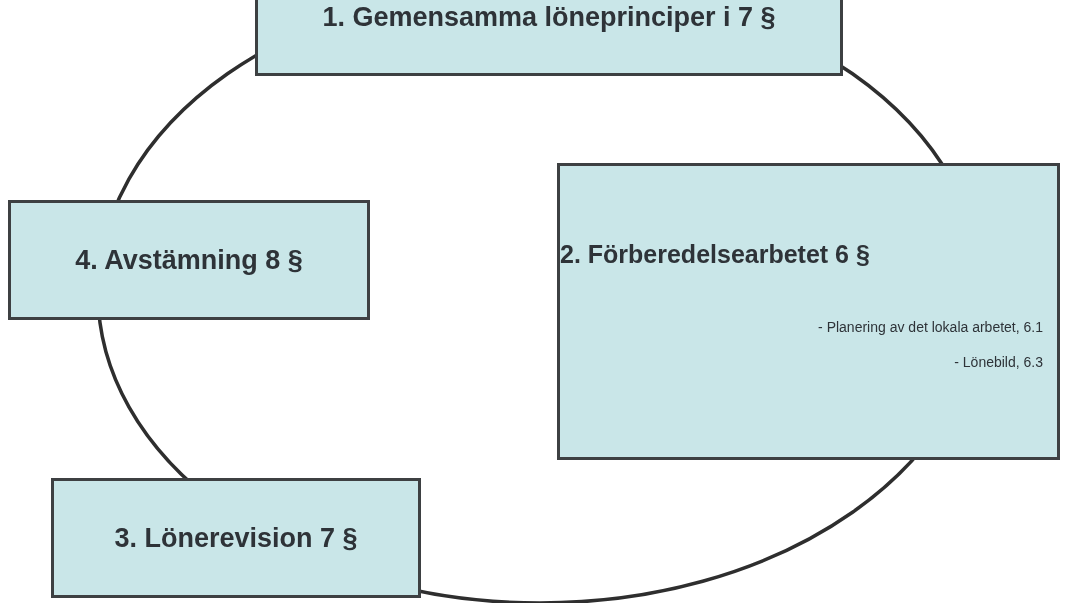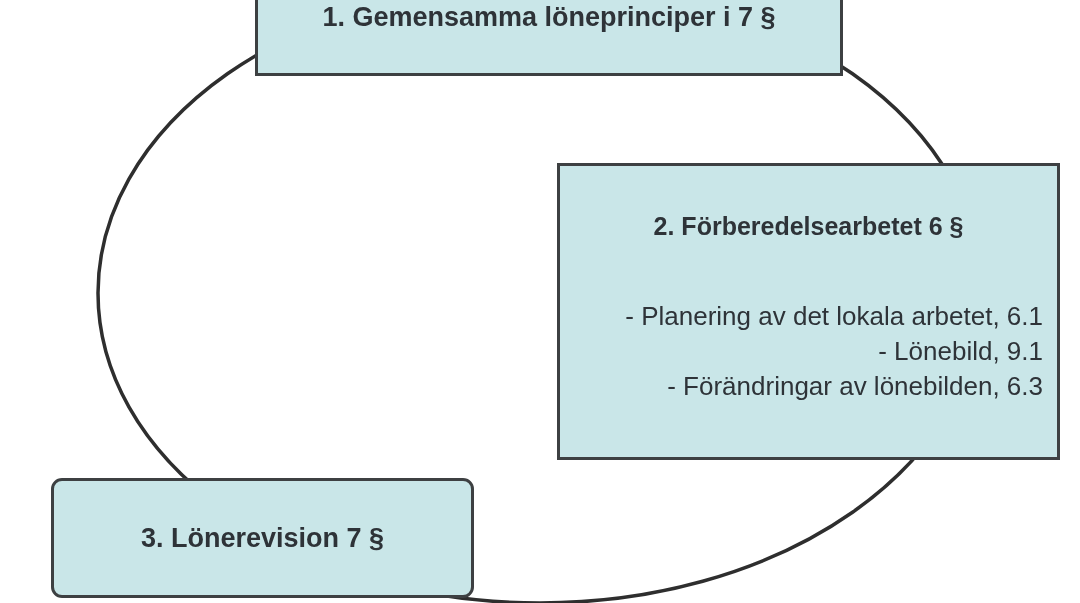--- a/index.html
+++ b/index.html
@@ -43,58 +43,59 @@
   .node-center {
     display: flex;
     align-items: center;
     justify-content: center;
     text-align: center;
     font-weight: bold;
   }
 
   .box1 { left: 255px; top: -42px; width: 588px; height: 118px; font-size: 27px; }
   .box4 { left: 8px;   top: 200px; width: 362px; height: 120px; font-size: 27px; }
-  .box3 { left: 51px;  top: 478px; width: 423px; height: 120px; font-size: 27px; border-radius: 11px; }
+  .box3 { left: 51px;  top: 478px; width: 370px; height: 120px; font-size: 27px; }
 
   .box2 { left: 557px; top: 163px; width: 503px; height: 297px; }
   .box2 .box2-title {
-    margin-top: 44px;
-    text-align: center;
+    margin-top: 72px;
     font-weight: bold;
     font-size: 25px;
     line-height: 32px;
   }
   .box2 .box2-items {
-    margin-top: 57px;
+    margin-top: 40px;
     padding-right: 14px;
     text-align: right;
-    font-size: 26px;
+    font-size: 14px;
     line-height: 35px;
   }
 </style>
 </head>
 <body>
 
 <div class="canvas">
 
   <svg class="cycle-svg" viewBox="0 0 1080 603" xmlns="http://www.w3.org/2000/svg" aria-hidden="true">
     <ellipse cx="540" cy="293" rx="442" ry="310"></ellipse>
   </svg>
 
   <div class="node node-center box1">
     <span>1. Gemensamma löneprinciper i 7 §</span>
   </div>
 
   <div class="node box2">
     <div class="box2-title">2. Förberedelsearbetet 6 §</div>
     <div class="box2-items">
       <div>- Planering av det lokala arbetet, 6.1</div>
-      <div>- Lönebild, 9.1</div>
-      <div>- Förändringar av lönebilden, 6.3</div>
+      <div>- Lönebild, 6.3</div>
     </div>
   </div>
 
   <div class="node node-center box3">
     <span>3. Lönerevision 7 §</span>
   </div>
 
+  <div class="node node-center box4">
+    <span>4. Avstämning 8 §</span>
+  </div>
 
 </div>
 
 </body></html>

